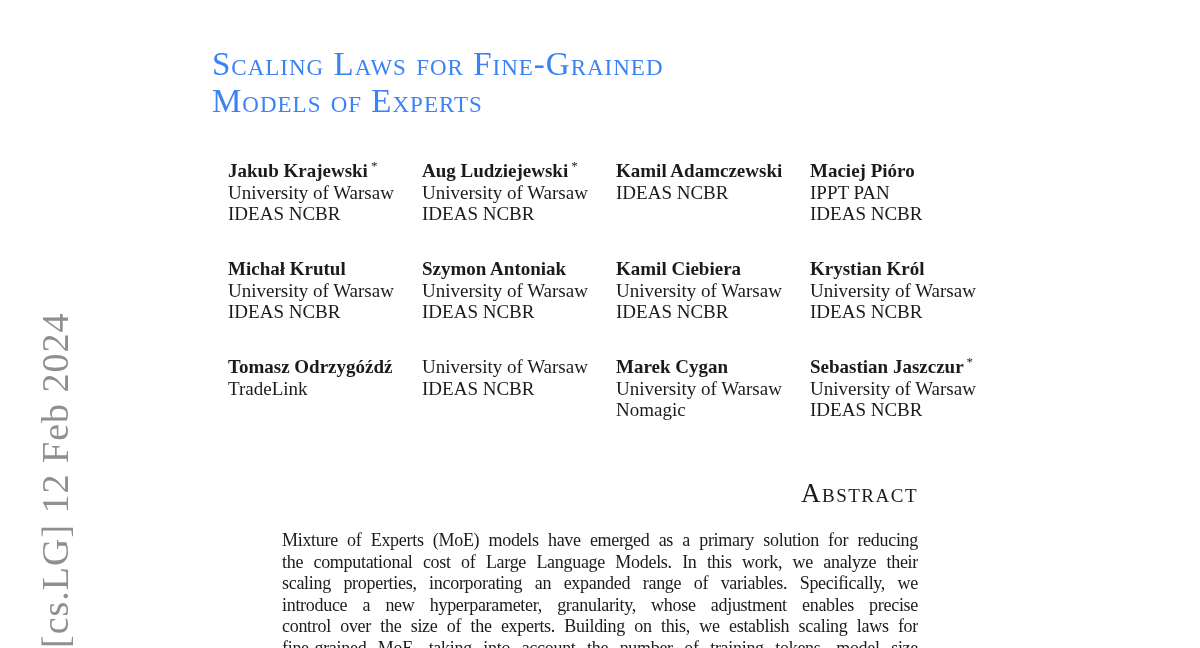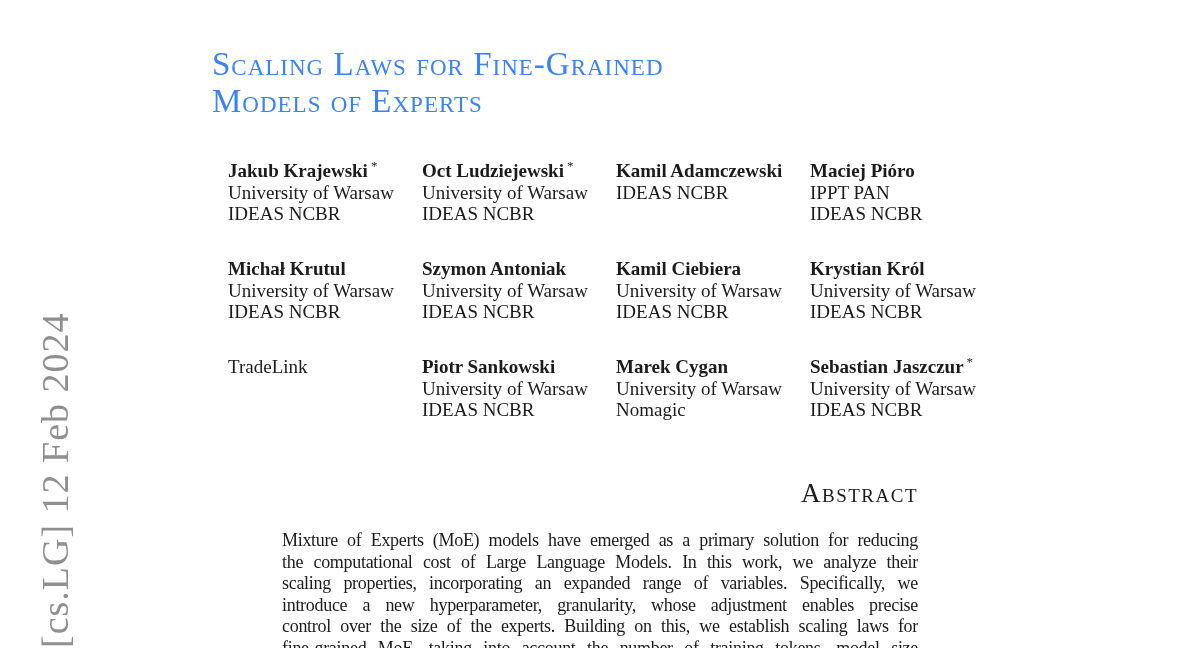--- a/index.html
+++ b/index.html
@@ -101,21 +101,21 @@
 
   <div class="authors">
 
     <div class="author-row">
       <div class="author-cell">
         <div class="aname"><span>Jakub Krajewski</span><sup class="ast">*</sup></div>
         <div class="affil">University of Warsaw</div>
         <div class="affil">IDEAS NCBR</div>
       </div>
       <div class="author-cell">
-        <div class="aname"><span>Oct Ludziejewski</span><sup class="ast">*</sup></div>
+        <div class="aname"><span>Aug Ludziejewski</span><sup class="ast">*</sup></div>
         <div class="affil">University of Warsaw</div>
         <div class="affil">IDEAS NCBR</div>
       </div>
       <div class="author-cell">
         <div class="aname"><span>Kamil Adamczewski</span><sup class="ast"></sup></div>
         <div class="affil">IDEAS NCBR</div>
         <div class="affil"></div>
       </div>
       <div class="author-cell">
         <div class="aname"><span>Maciej Pióro</span><sup class="ast"></sup></div>
@@ -142,25 +142,25 @@
       </div>
       <div class="author-cell">
         <div class="aname"><span>Krystian Król</span><sup class="ast"></sup></div>
         <div class="affil">University of Warsaw</div>
         <div class="affil">IDEAS NCBR</div>
       </div>
     </div>
 
     <div class="author-row">
       <div class="author-cell">
+        <div class="aname"><span>Tomasz Odrzygóźdź</span><sup class="ast"></sup></div>
         <div class="affil">TradeLink</div>
         <div class="affil"></div>
       </div>
       <div class="author-cell">
-        <div class="aname"><span>Piotr Sankowski</span><sup class="ast"></sup></div>
         <div class="affil">University of Warsaw</div>
         <div class="affil">IDEAS NCBR</div>
       </div>
       <div class="author-cell">
         <div class="aname"><span>Marek Cygan</span><sup class="ast"></sup></div>
         <div class="affil">University of Warsaw</div>
         <div class="affil">Nomagic</div>
       </div>
       <div class="author-cell">
         <div class="aname"><span>Sebastian Jaszczur</span><sup class="ast">*</sup></div>

